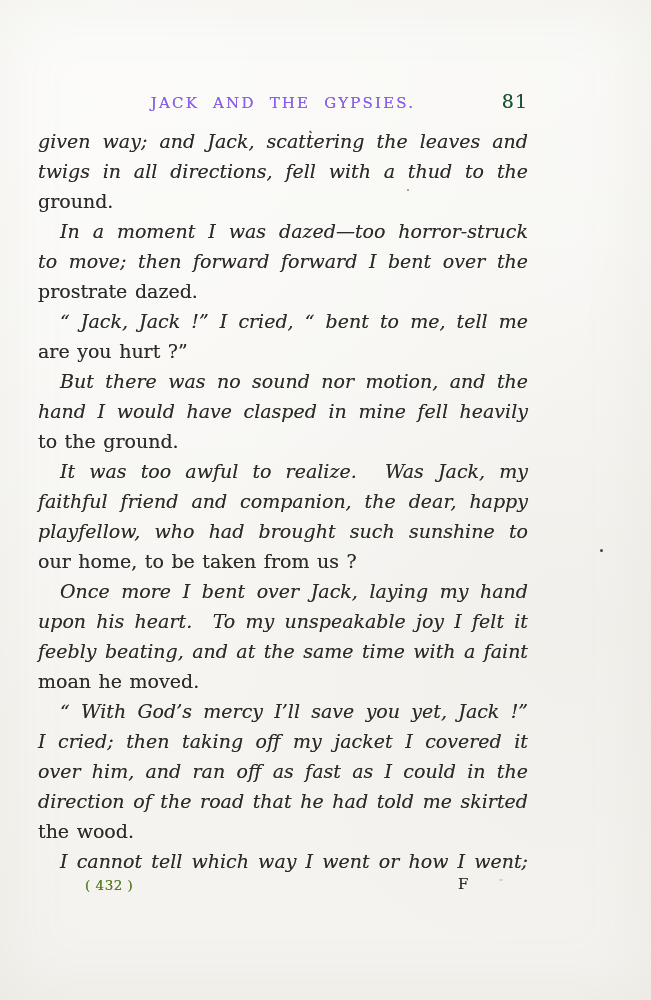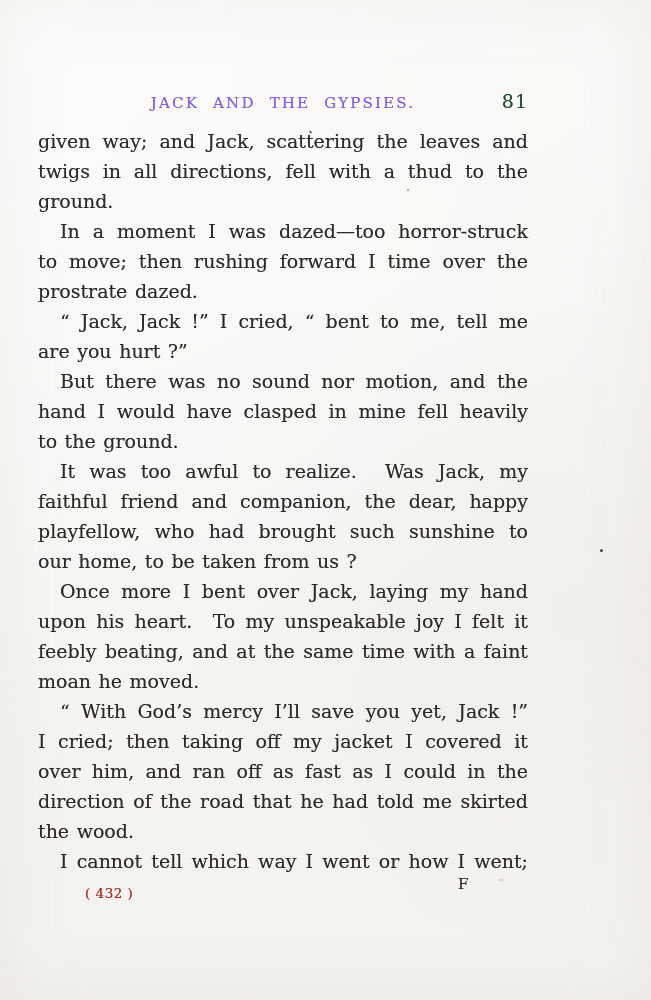--- a/index.html
+++ b/index.html
@@ -61,38 +61,38 @@
     font-size: 19px;
     line-height: 30px;
     word-spacing: 1.5px;
     text-shadow: 0 0 0.6px rgba(44,42,39,0.5);
   }
   .para { margin: 0; }
   .line {
     text-align: justify;
     text-align-last: left;
   }
-  .line.just { text-align-last: justify; }
+  .line.just { text-align-last: justify; font-style: italic; }
   .line.indent { text-indent: 22px; }
 
   
   .footer-row {
     position: absolute;
     top: 875px;
     left: 38px;
     width: 490px;
     height: 18px;
     font-size: 13.5px;
   }
   .plate-number {
     position: absolute;
     left: 47px;
-    top: 10px;
+    top: 2px;
     letter-spacing: 0.5px;
-    color: #b91c1c;
+    color: #4d7c0f;
     text-shadow: 0 0 0.5px rgba(53,51,47,0.5);
   }
   .signature-letter {
     position: absolute;
     left: 420px;
     top: 0;
     font-size: 15px;
     color: #2e2c29;
     text-shadow: 0 0 0.5px rgba(46,44,41,0.5);
   }
@@ -118,21 +118,21 @@
   </div>
 
   <div class="body-text">
       <div class="para">
         <div class="line just">given way; and Jack, scattering the leaves and</div>
         <div class="line just">twigs in all directions, fell with a thud to the</div>
         <div class="line">ground.</div>
       </div>
       <div class="para">
         <div class="line just indent">In a moment I was dazed—too horror-struck</div>
-        <div class="line just">to move; then rushing forward I time over the</div>
+        <div class="line just">to move; then forward forward I bent over the</div>
         <div class="line">prostrate dazed.</div>
       </div>
       <div class="para">
         <div class="line just indent">“ Jack, Jack !” I cried, “ bent to me, tell me</div>
         <div class="line">are you hurt ?”</div>
       </div>
       <div class="para">
         <div class="line just indent">But there was no sound nor motion, and the</div>
         <div class="line just">hand I would have clasped in mine fell heavily</div>
         <div class="line">to the ground.</div>

